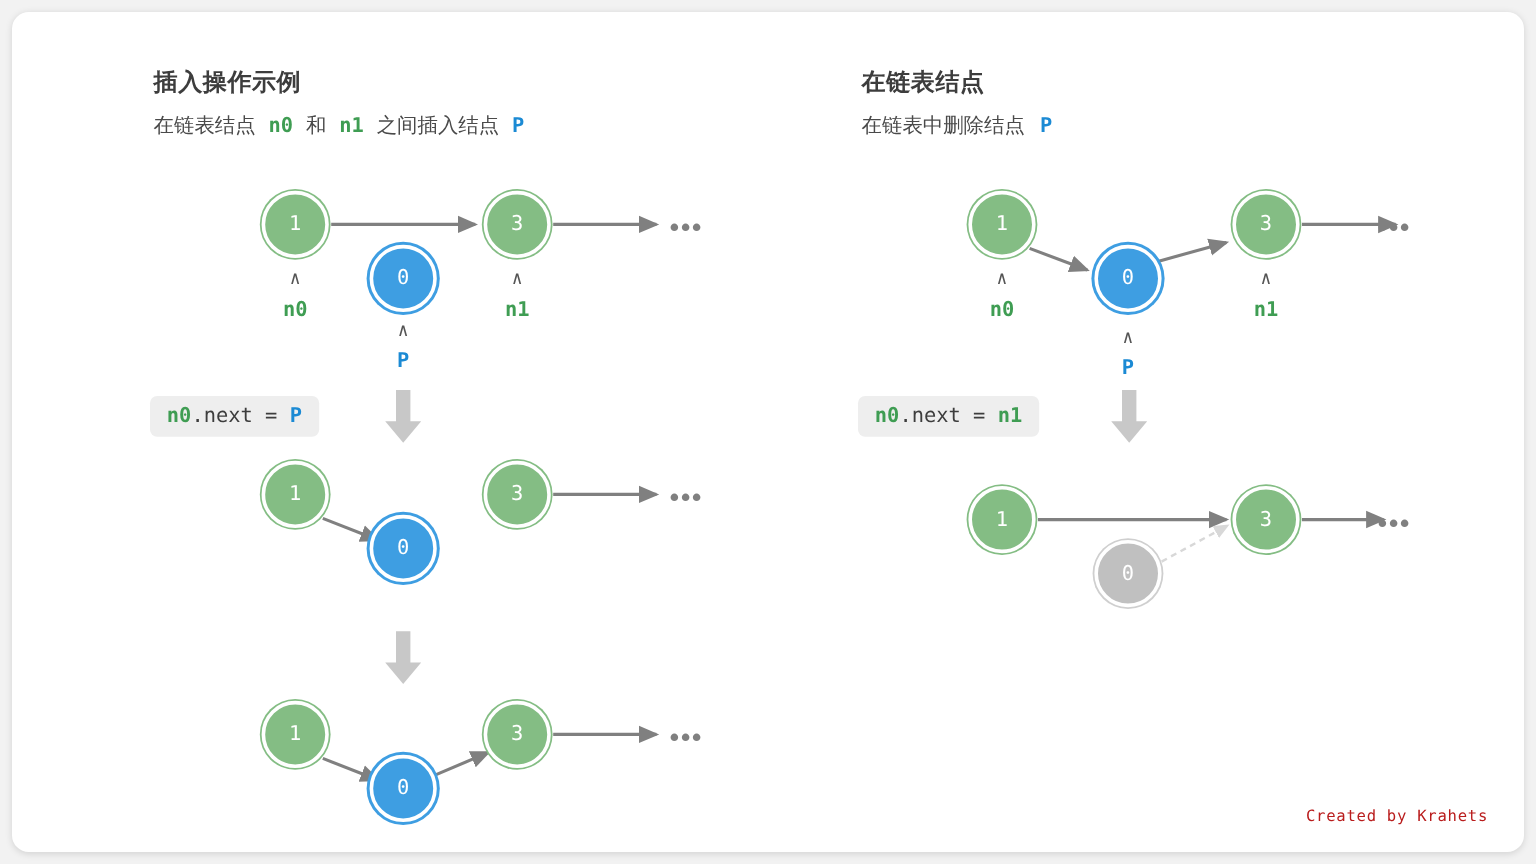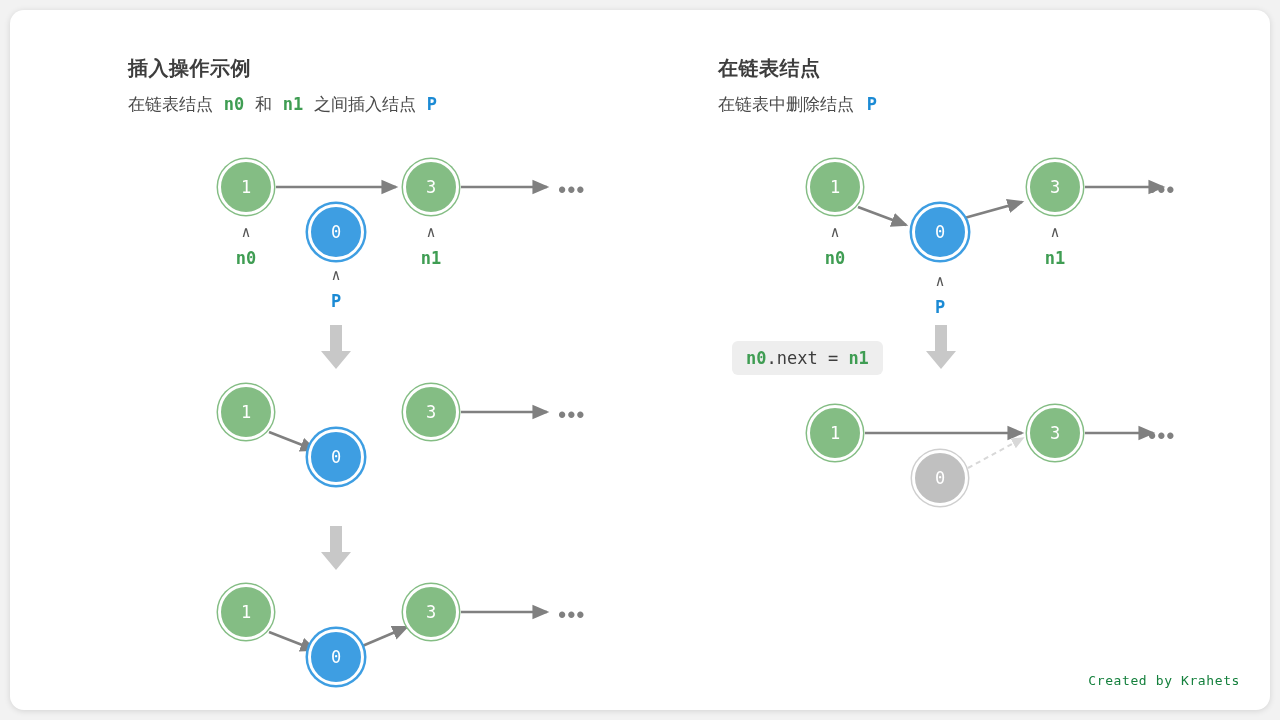--- a/index.html
+++ b/index.html
@@ -96,21 +96,21 @@
   }
   .code-badge .tok{font-weight:bold;}
 
   .downarrow{position:absolute;transform:translate(-50%,-50%);}
 
   .credit{
     position:absolute;
     right:30px;bottom:22px;
     font-family:"DejaVu Sans Mono","Liberation Mono",monospace;
     font-size:13px;
-    color:#15803d;
+    color:#b91c1c;
     letter-spacing:0.6px;
   }
 </style>
 </head>
 <body>
 
 <div class="card">
 
   <div class="panel panel-left">
 
@@ -147,20 +147,23 @@
       <div class="node green" style="left:421px;top:177px;">3</div>
       <div class="ellipsis" style="left:562px;top:180px;">•••</div>
 
       <div class="caret" style="left:236px;top:222px;">∧</div>
       <div class="ptr-label c-green" style="left:236px;top:248px;">n0</div>
       <div class="caret" style="left:421px;top:222px;">∧</div>
       <div class="ptr-label c-green" style="left:421px;top:248px;">n1</div>
       <div class="caret" style="left:326px;top:265px;">∧</div>
       <div class="ptr-label c-blue" style="left:326px;top:291px;">P</div>
 
+      <div class="code-badge" style="left:115px;top:337px;">
+        <span class="tok c-green">n0</span><span>.next = </span><span class="tok c-blue">P</span>
+      </div>
       <svg class="downarrow" style="left:326px;top:337px;" width="34" height="48" viewBox="0 0 34 48">
         <path d="M11,2 H23 V28 H32 L17,46 L2,28 H11 Z" fill="#c8c8c8"></path>
       </svg>
 
       <svg width="640" height="700">
         <line x1="259" y1="422" x2="305" y2="440" stroke="#808080" stroke-width="2.6" marker-end="url(#ah)"></line>
         <line x1="451" y1="402" x2="537" y2="402" stroke="#808080" stroke-width="2.6" marker-end="url(#ah)"></line>
       </svg>
       <div class="node green" style="left:236px;top:402px;">1</div>
       <div class="node blue" style="left:326px;top:447px;">0</div>
@@ -205,21 +208,21 @@
       <div class="node green" style="left:445px;top:177px;">3</div>
       <div class="ellipsis" style="left:552px;top:180px;">•••</div>
 
       <div class="caret" style="left:225px;top:222px;">∧</div>
       <div class="ptr-label c-green" style="left:225px;top:248px;">n0</div>
       <div class="caret" style="left:445px;top:222px;">∧</div>
       <div class="ptr-label c-green" style="left:445px;top:248px;">n1</div>
       <div class="caret" style="left:330px;top:271px;">∧</div>
       <div class="ptr-label c-blue" style="left:330px;top:297px;">P</div>
 
-      <div class="code-badge" style="left:122px;top:337px;margin-top:11px;">
+      <div class="code-badge" style="left:105px;top:337px;">
         <span class="tok c-green">n0</span><span>.next = </span><span class="tok c-green">n1</span>
       </div>
       <svg class="downarrow" style="left:331px;top:337px;" width="34" height="48" viewBox="0 0 34 48">
         <path d="M11,2 H23 V28 H32 L17,46 L2,28 H11 Z" fill="#c8c8c8"></path>
       </svg>
 
       <svg width="660" height="700">
         <line x1="255" y1="423" x2="412" y2="423" stroke="#808080" stroke-width="2.6" marker-end="url(#ah)"></line>
         <line x1="358" y1="458" x2="413" y2="428" stroke="#d8d8d8" stroke-width="2" stroke-dasharray="5,4" marker-end="url(#ahl)"></line>
         <line x1="475" y1="423" x2="543" y2="423" stroke="#808080" stroke-width="2.6" marker-end="url(#ah)"></line>

